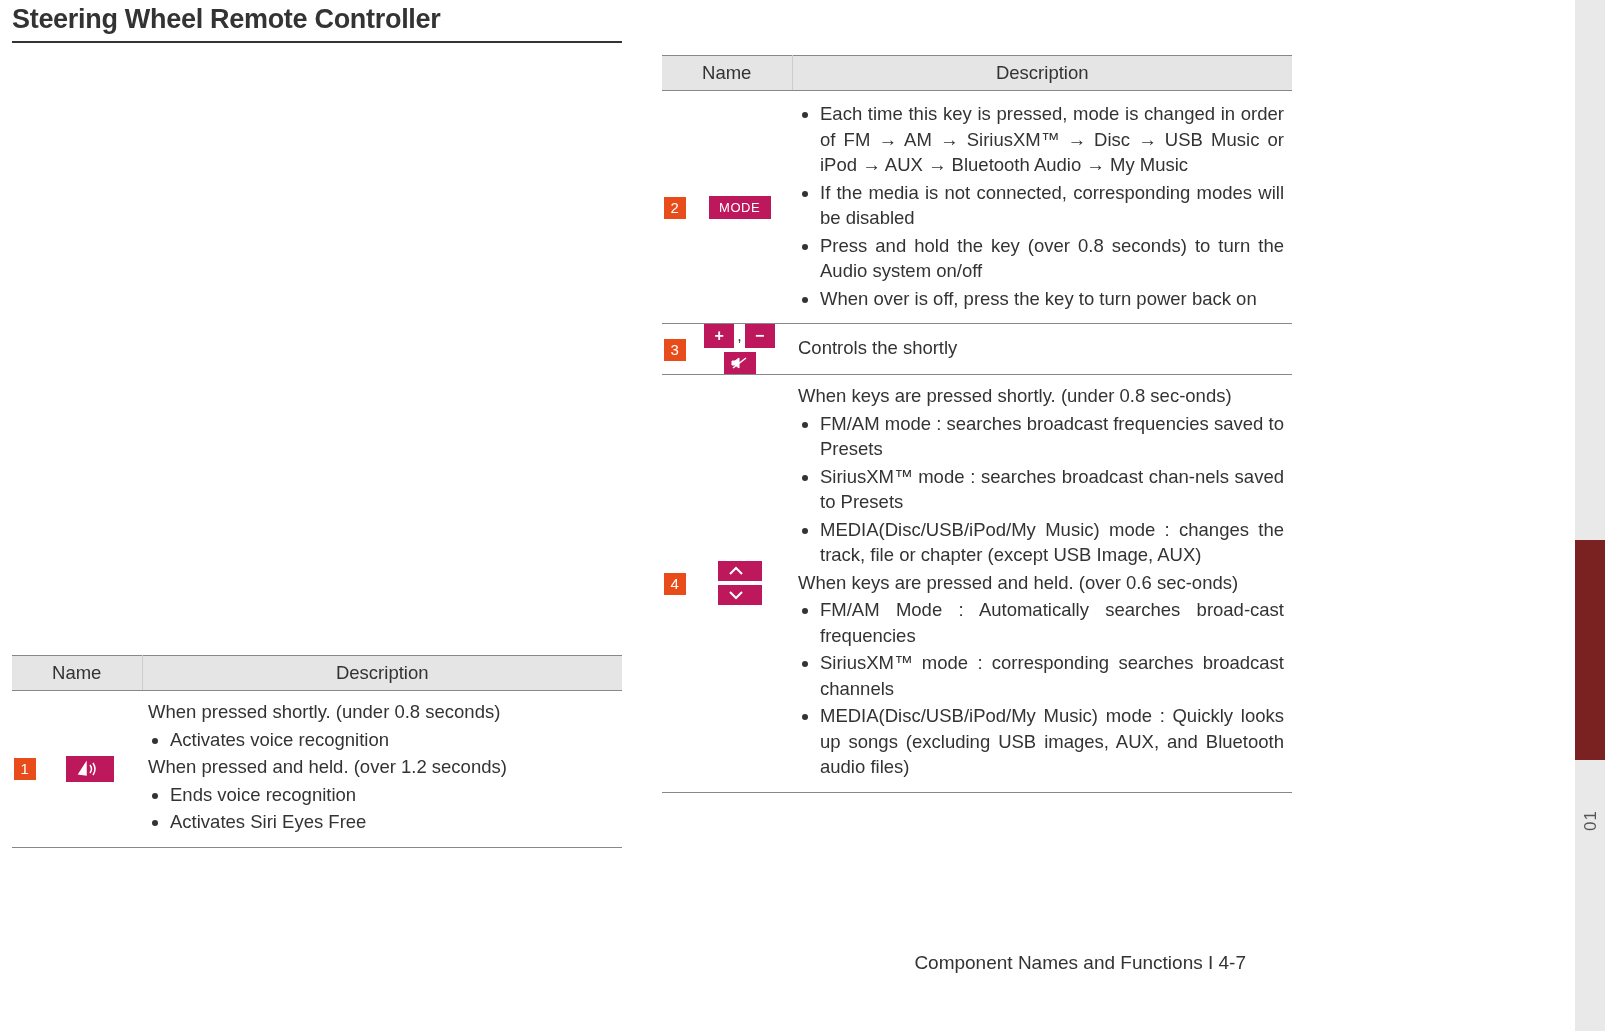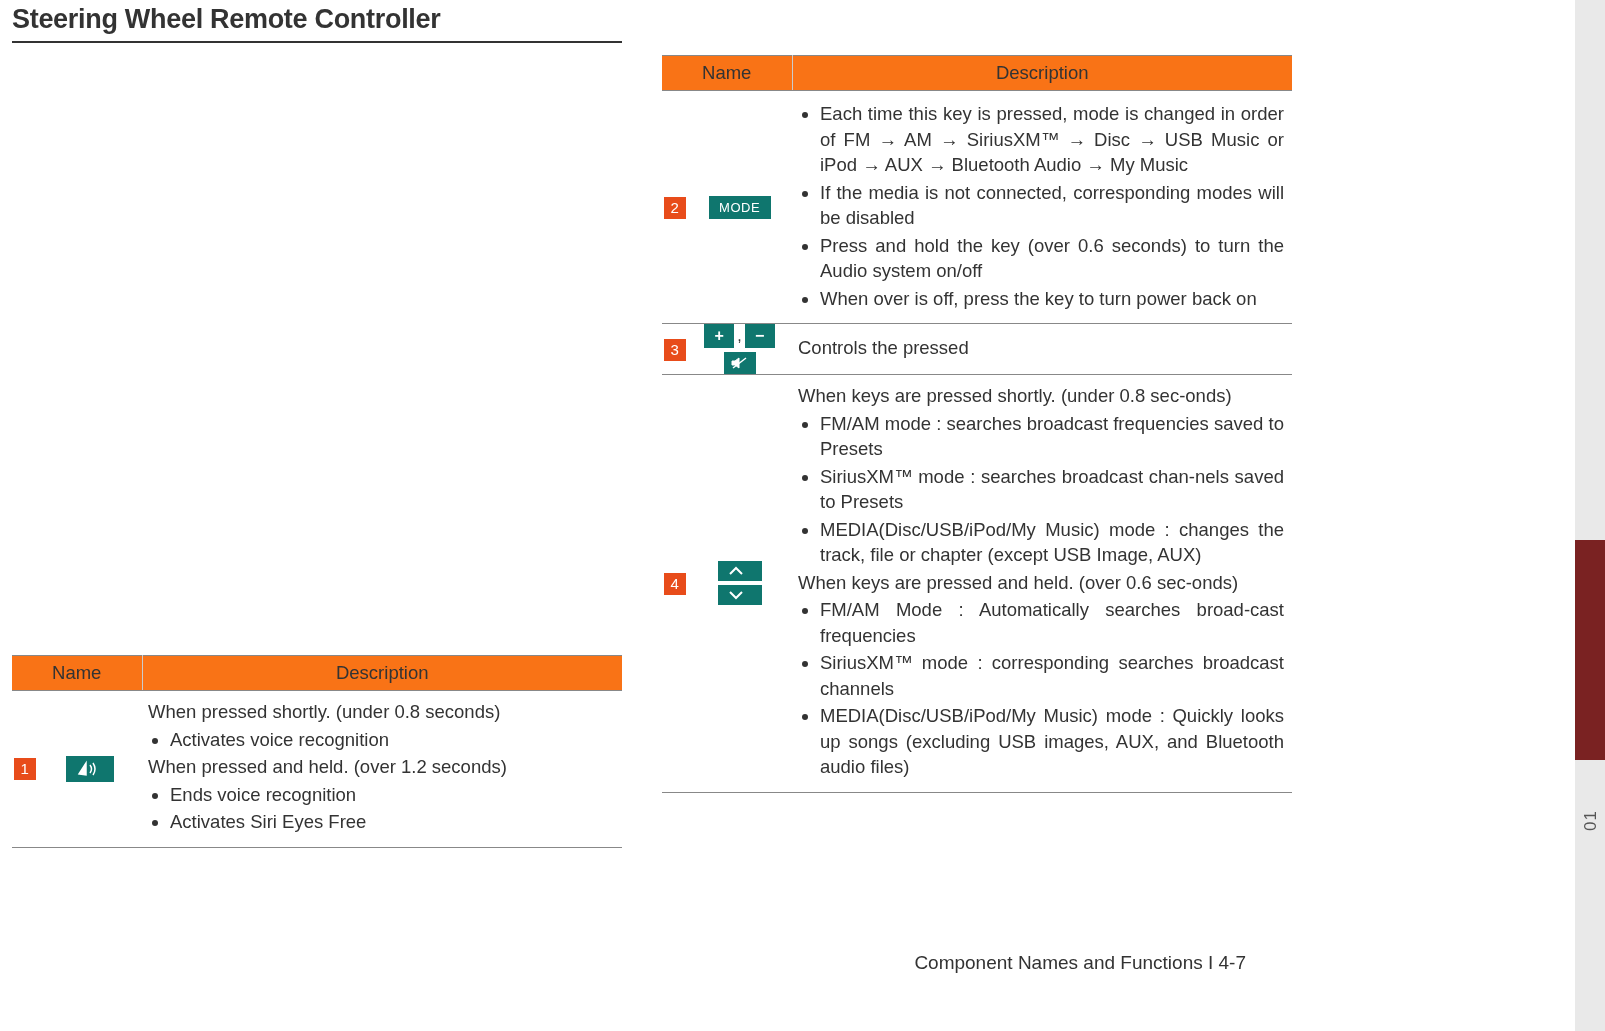--- a/index.html
+++ b/index.html
@@ -36,21 +36,21 @@
     .col-right { width: 630px; }
     .spacer-graphic {
       height: 600px;
     }
     table {
       width: 100%;
       border-collapse: collapse;
       font-size: 18.5px;
     }
     thead th {
-      background: #f97316;
+      background: #e5e5e5;
       font-weight: normal;
       padding: 6px 8px;
       border-top: 1px solid #888;
       border-bottom: 1px solid #888;
       text-align: center;
     }
     thead th:first-child { width: 130px; border-right: 1px solid #ccc; }
     tbody tr { border-bottom: 1px solid #888; }
     tbody td { vertical-align: middle; padding: 8px 4px 8px 4px; }
     .num-cell { width: 24px; text-align: center; vertical-align: middle; padding:0; }
@@ -60,21 +60,21 @@
       width: 22px; height: 22px;
       background: #e84c1a;
       color: #fff;
       font-size: 15px;
       line-height: 22px;
       text-align: center;
       vertical-align: middle;
     }
     .icon-key {
       display: inline-block;
-      background: #0f766e;
+      background: #be185d;
       color: #fff;
       font-size: 13px;
       padding: 4px 6px;
       min-width: 44px;
       line-height: 1;
       letter-spacing: 0.5px;
       text-align: center;
       vertical-align: middle;
     }
     .icon-wide { min-width: 62px; padding: 5px 6px; }
@@ -187,21 +187,21 @@
             <td class="num-cell">
               <span class="num-badge">2</span>
             </td>
             <td class="icon-cell">
               <span class="icon-key icon-wide">MODE</span>
             </td>
             <td class="desc-cell">
               <ul>
                 <li>Each time this key is pressed, mode is changed in order of FM → AM → SiriusXM™ → Disc → USB Music or iPod → AUX → Bluetooth Audio → My Music</li>
                 <li>If the media is not connected, corresponding modes will be disabled</li>
-                <li>Press and hold the key (over 0.6 seconds) to turn the Audio system on/off</li>
+                <li>Press and hold the key (over 0.8 seconds) to turn the Audio system on/off</li>
                 <li>When over is off, press the key to turn power back on</li>
               </ul>
             </td>
           </tr>
 
           <tr>
             <td class="num-cell">
               <span class="num-badge">3</span>
             </td>
             <td class="icon-cell">
@@ -214,21 +214,21 @@
                 <span class="icon-key" style="min-width:30px;">
                   <svg width="20" height="14" viewBox="0 0 20 14">
                       <g fill="#fff" stroke="#fff">
                         <path d="M2 5 L5 5 L9 2 L9 12 L5 9 L2 9 Z"></path>
                         <line x1="3" y1="12" x2="16" y2="2" stroke-width="1.5"></line>
                       </g>
                     </svg>
                 </span>
               </span>
             </td>
-            <td class="desc-cell">Controls the pressed</td>
+            <td class="desc-cell">Controls the shortly</td>
           </tr>
 
           <tr>
             <td class="num-cell">
               <span class="num-badge">4</span>
             </td>
             <td class="icon-cell">
               <span class="icon-col-stack">
                 <span class="icon-key">
                   <svg width="24" height="12" viewBox="0 0 24 12">

